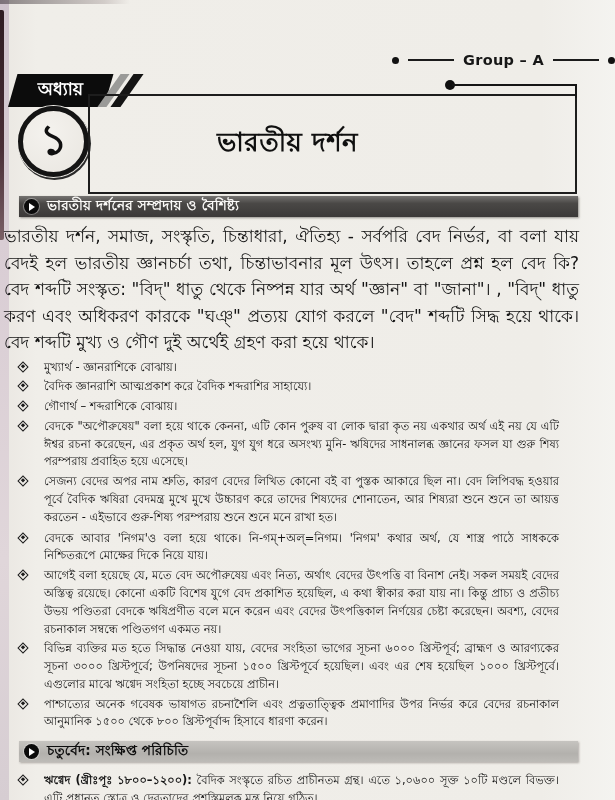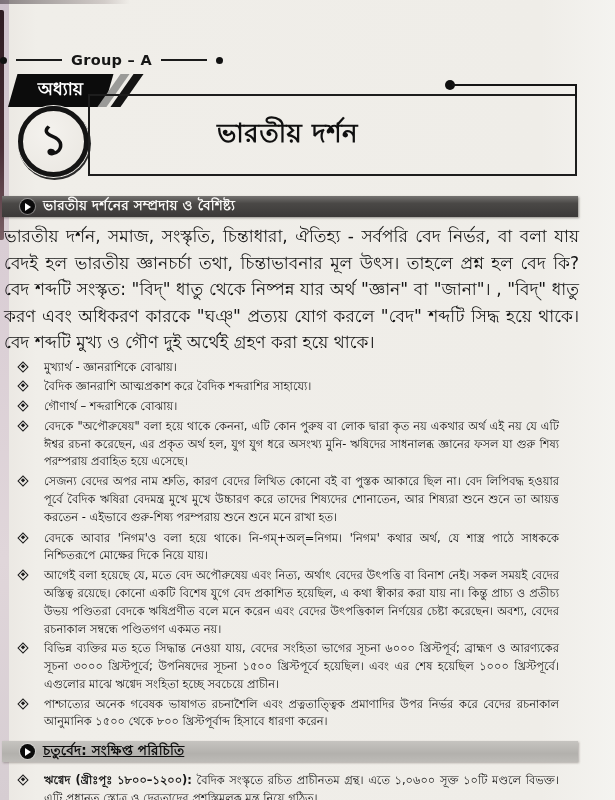--- a/index.html
+++ b/index.html
@@ -26,21 +26,21 @@
   }
   .top-corner-shadow {
     position: absolute; left: 0; top: 0; width: 130px; height: 4px;
     background: linear-gradient(90deg, #3a3136, #b9b0ae 80%, transparent);
     opacity: .55;
   }
 
   
   .group-row {
     position: absolute; top: 52px; left: 0; width: 100%;
-    display: flex; justify-content: flex-start; align-items: center; gap: 9px;
+    display: flex; justify-content: flex-end; align-items: center; gap: 9px;
     color: #161616;
   }
   .group-text { font-weight: bold; font-size: 14.5px; letter-spacing: .3px; }
   .gr-line { width: 46px; height: 2.4px; background: #1b1b1b; }
   .gr-dot { width: 7px; height: 7px; background: #111; border-radius: 50%; }
 
   
   .chapter-badge { position: absolute; left: 5px; top: 72px; width: 150px; height: 160px; }
   .ribbon {
     position: absolute; left: 3px; top: 2px; width: 96px; height: 33px;
@@ -61,45 +61,45 @@
     display: flex; align-items: center; justify-content: center;
   }
   .badge-circle span {
     font-family: "DejaVu Serif", "Liberation Serif", serif;
     font-weight: bold; font-size: 42px; color: #101010; line-height: 1;
     transform: translateY(-2px) rotate(-4deg);
   }
 
   
   .title-box {
-    position: absolute; left: 88px; top: 94px; width: 489px; height: 82px;
+    position: absolute; left: 88px; top: 94px; width: 489px; height: 100px;
     border: 2px solid #1d1d1d; background: transparent;
     display: flex; align-items: center; justify-content: center;
   }
   .title-box h1 {
     font-size: 26px; font-weight: bold; color: #101010; letter-spacing: .5px;
     margin-left: -90px;
   }
   .tb-deco { position: absolute; top: -16px; right: -2px; width: 132px; height: 16px; }
   .tb-deco .d-dot { position: absolute; left: 0; top: 0; width: 10px; height: 10px; background: #0f0f0f; border-radius: 50%; }
   .tb-deco .d-line { position: absolute; left: 7px; top: 3.5px; right: 0; height: 2.5px; background: #151515; }
   .tb-deco .d-drop { position: absolute; right: 0; top: 3.5px; width: 2.5px; height: 14px; background: #151515; }
 
   
   .section-bar {
-    position: relative; margin: 0 37px 0 2px; height: 21px;
-    display: flex; align-items: center; gap: 8px; padding: 0 8px 0 18px;
+    position: relative; margin: 0 37px 0 19px; height: 21px;
+    display: flex; align-items: center; gap: 8px; padding: 0 8px 0 5px;
   }
   .section-bar.dark {
     background: linear-gradient(180deg, #757371 0%, #4a4846 35%, #3b3938 100%);
     color: #fbfaf8; box-shadow: 1px 1px 2px rgba(60,55,50,.5);
   }
   .section-bar.light {
     background: linear-gradient(180deg, #c6c4c0 0%, #b3b1ad 60%, #bdbbb7 100%);
-    color: #0e0e0e; box-shadow: 1px 1px 2px rgba(90,85,80,.45); text-decoration: underline;
+    color: #0e0e0e; box-shadow: 1px 1px 2px rgba(90,85,80,.45);
   }
   .section-bar .bar-label { font-weight: bold; font-size: 13.5px; letter-spacing: .2px; }
   .bar-icon {
     width: 15px; height: 15px; border-radius: 50%; background: #0b0b0b; flex: 0 0 auto;
     position: relative; box-shadow: 0 0 0 1px rgba(250,250,250,.35);
   }
   .bar-icon::after {
     content: ""; position: absolute; left: 5px; top: 3.5px;
     border-left: 6px solid #fff; border-top: 4px solid transparent; border-bottom: 4px solid transparent;
   }

